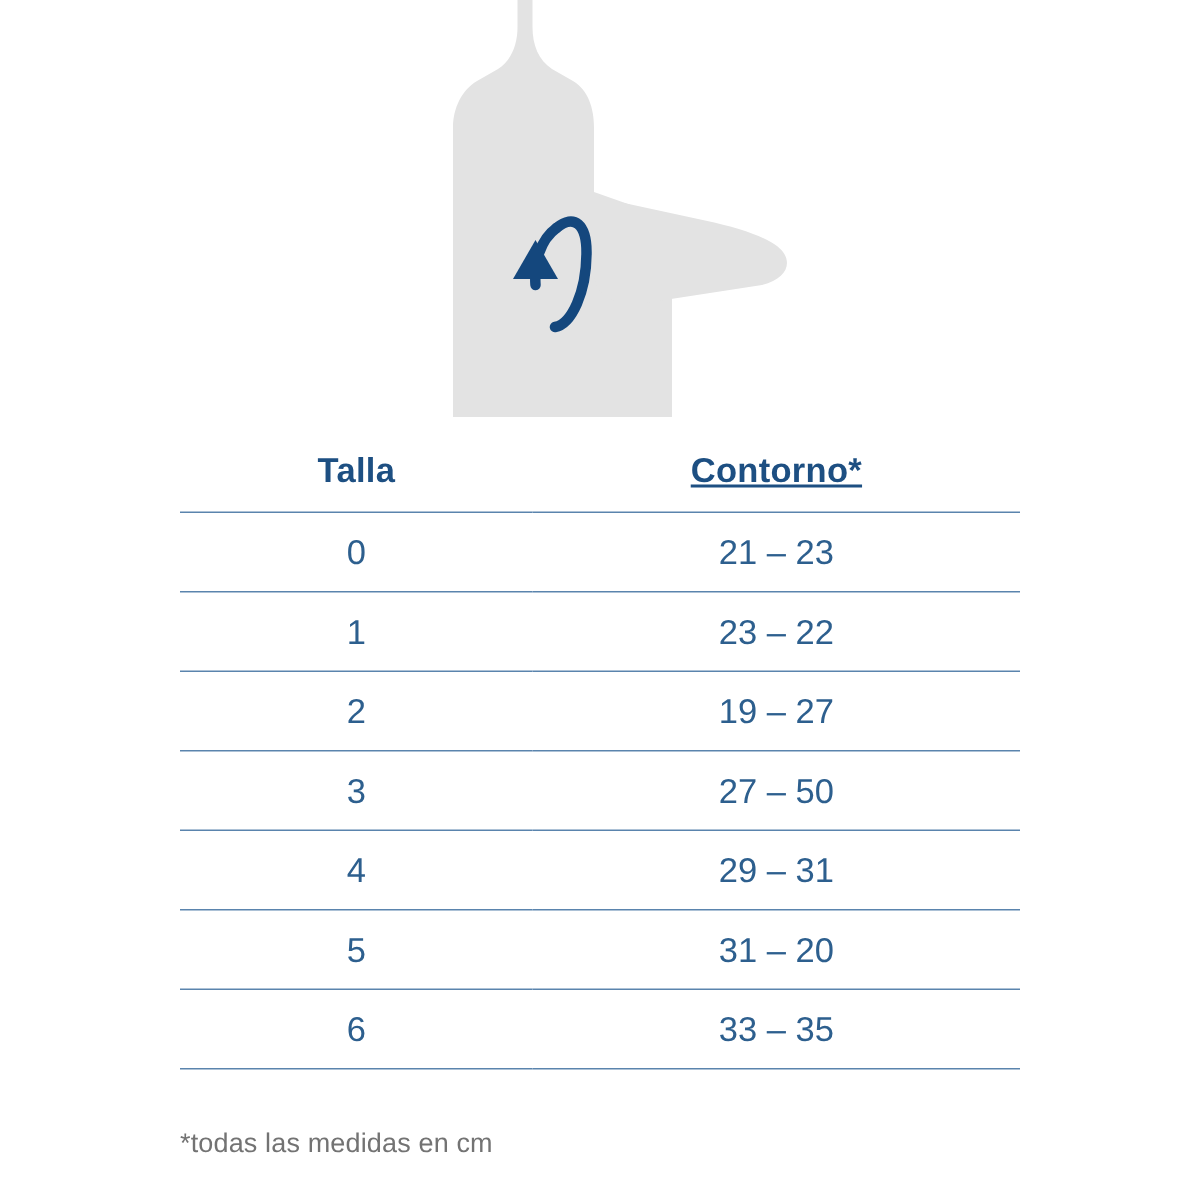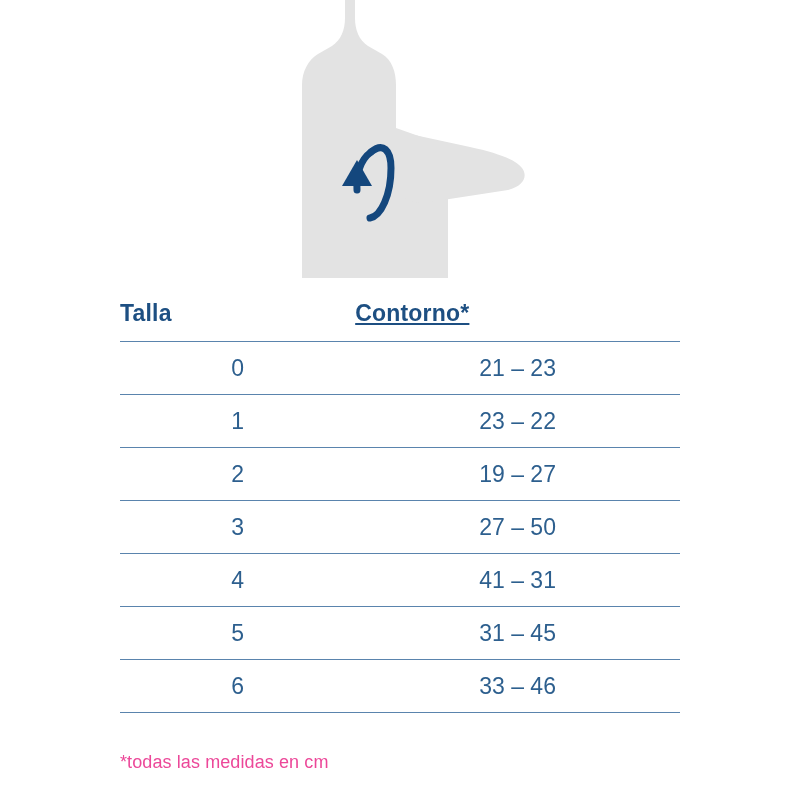--- a/index.html
+++ b/index.html
@@ -43,21 +43,21 @@
   table.size-table {
     width: 100%;
     border-collapse: collapse;
     table-layout: fixed;
   }
 
   table.size-table th {
     font-size: 23px;
     font-weight: bold;
     color: #1d4f82;
-    text-align: left;
+    text-align: center;
     padding: 8px 0 14px 0;
     letter-spacing: 0.2px;
   }
 
   table.size-table th.col-size { width: 42%; }
   table.size-table th.col-circ { width: 58%; text-decoration: underline; }
 
   table.size-table td {
     font-size: 23px;
     font-weight: normal;
@@ -69,21 +69,21 @@
 
   table.size-table tbody tr:last-child td {
     border-bottom: 1.4px solid #5a84ad;
   }
 
   .footnote {
     position: absolute;
     left: 120px;
     top: 752px;
     font-size: 18px;
-    color: #ec4899;
+    color: #737373;
     letter-spacing: 0.1px;
   }
 </style>
 </head>
 <body>
 
 <div class="page">
 
   <div class="illustration">
     <svg width="800" height="290" viewBox="0 0 800 290" xmlns="http://www.w3.org/2000/svg">
@@ -129,29 +129,29 @@
         <tr>
           <td>2</td>
           <td>19 – 27</td>
         </tr>
         <tr>
           <td>3</td>
           <td>27 – 50</td>
         </tr>
         <tr>
           <td>4</td>
-          <td>41 – 31</td>
+          <td>29 – 31</td>
         </tr>
         <tr>
           <td>5</td>
-          <td>31 – 45</td>
+          <td>31 – 20</td>
         </tr>
         <tr>
           <td>6</td>
-          <td>33 – 46</td>
+          <td>33 – 35</td>
         </tr>
       </tbody>
     </table>
   </div>
 
   <div class="footnote">*todas las medidas en cm</div>
 
 </div>
 
 </body></html>

